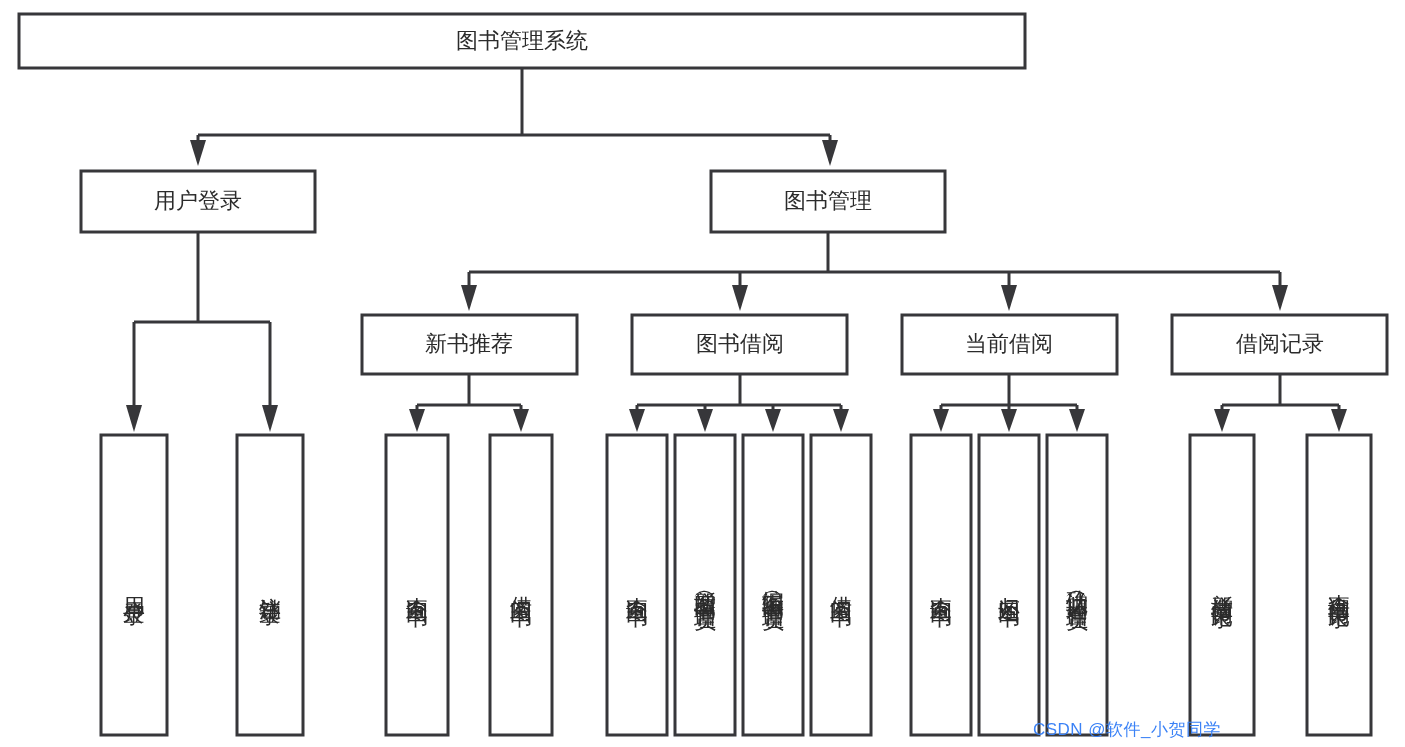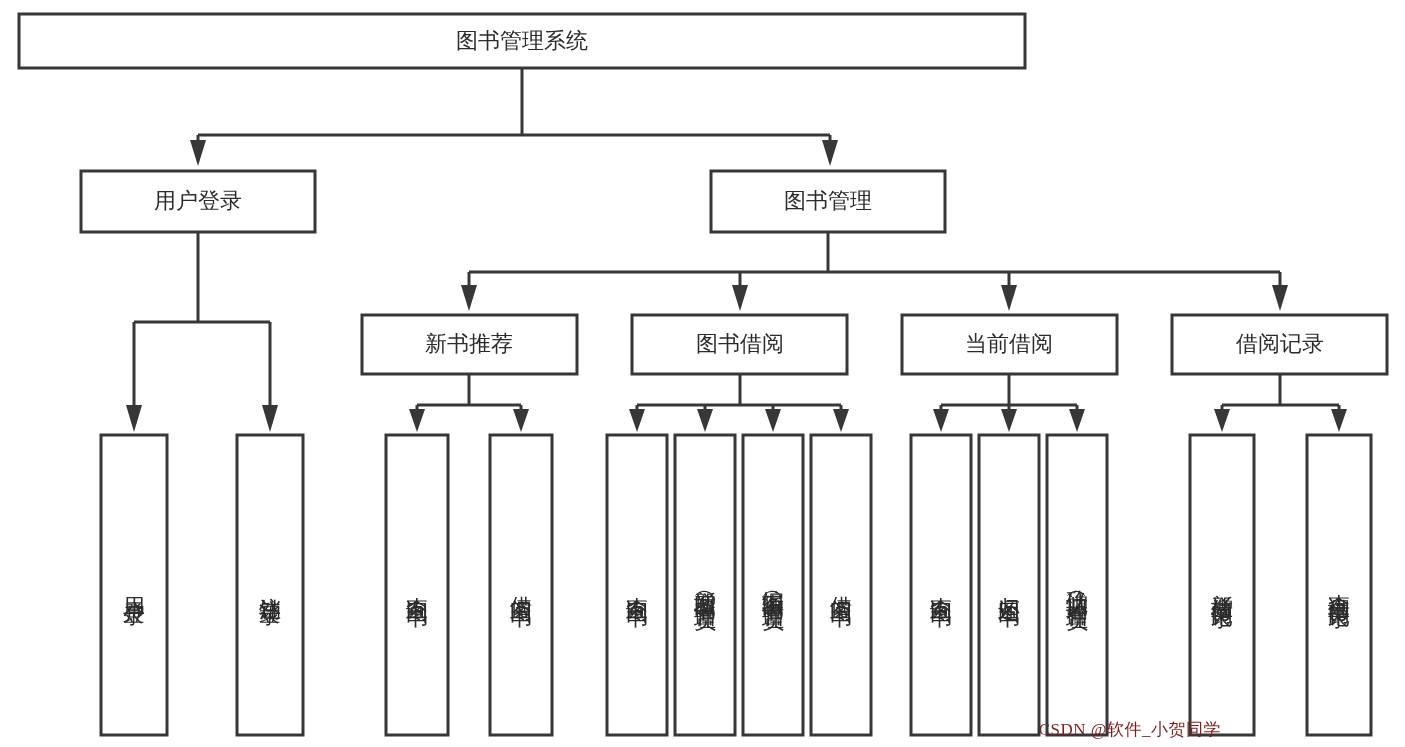--- a/index.html
+++ b/index.html
@@ -61,23 +61,23 @@
     align-items: center;
     justify-content: center;
     text-align: center;
     white-space: nowrap;
     pointer-events: none;
   }
   .watermark {
     position: absolute;
     right: 8px;
     bottom: 6px;
-    font-family: Liberation Serif, serif;
+    font-family: Liberation Sans, sans-serif;
     font-size: 17px;
-    color: #7f1d1d;
+    color: #3b82f6;
     letter-spacing: 0.5px;
     white-space: nowrap;
   }
 </style>
 </head>
 <body>
 
 <div id="diagram-root">
 
   <svg class="diagram-canvas" viewBox="0 0 1405 747">

